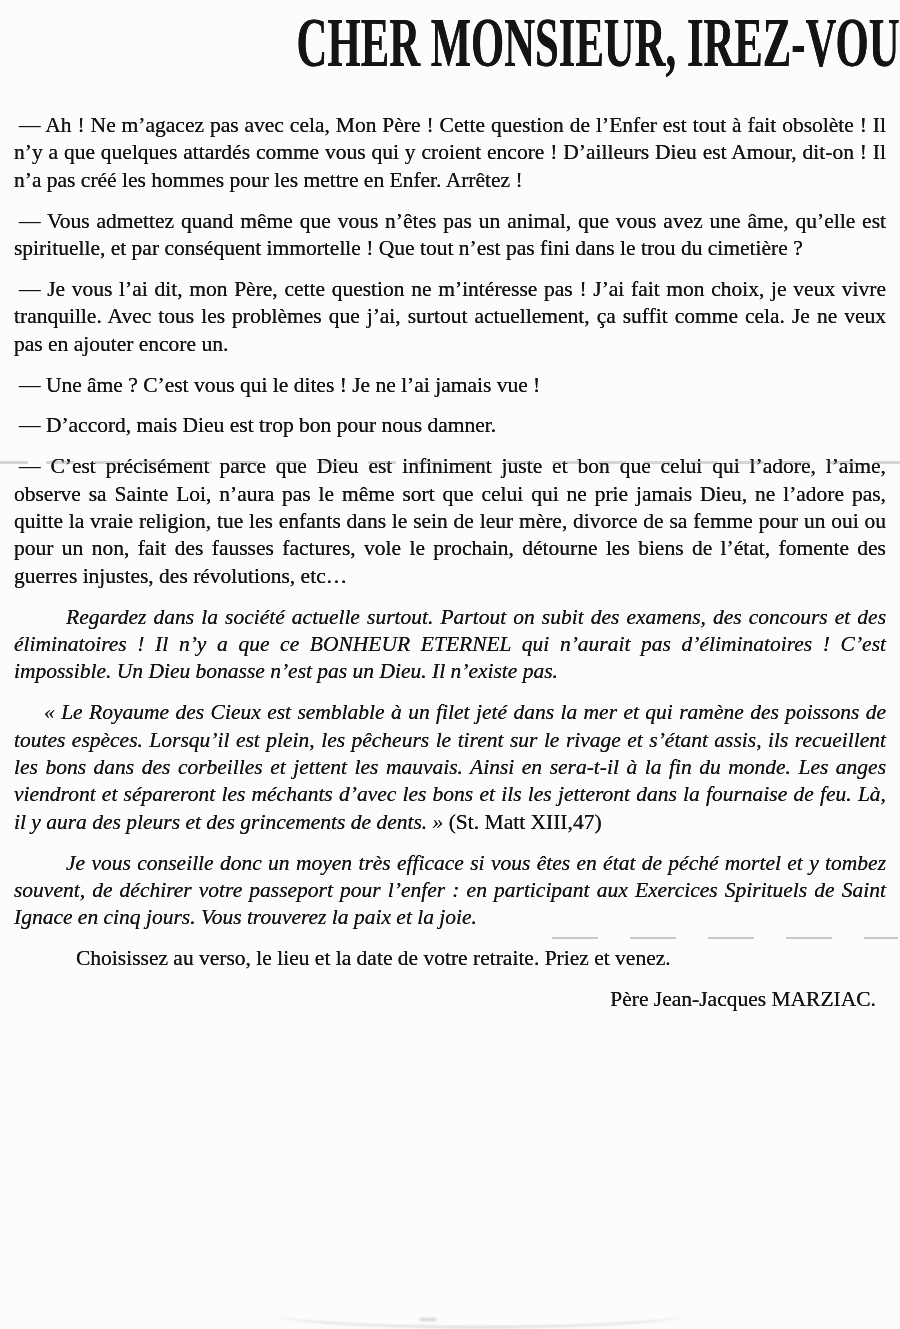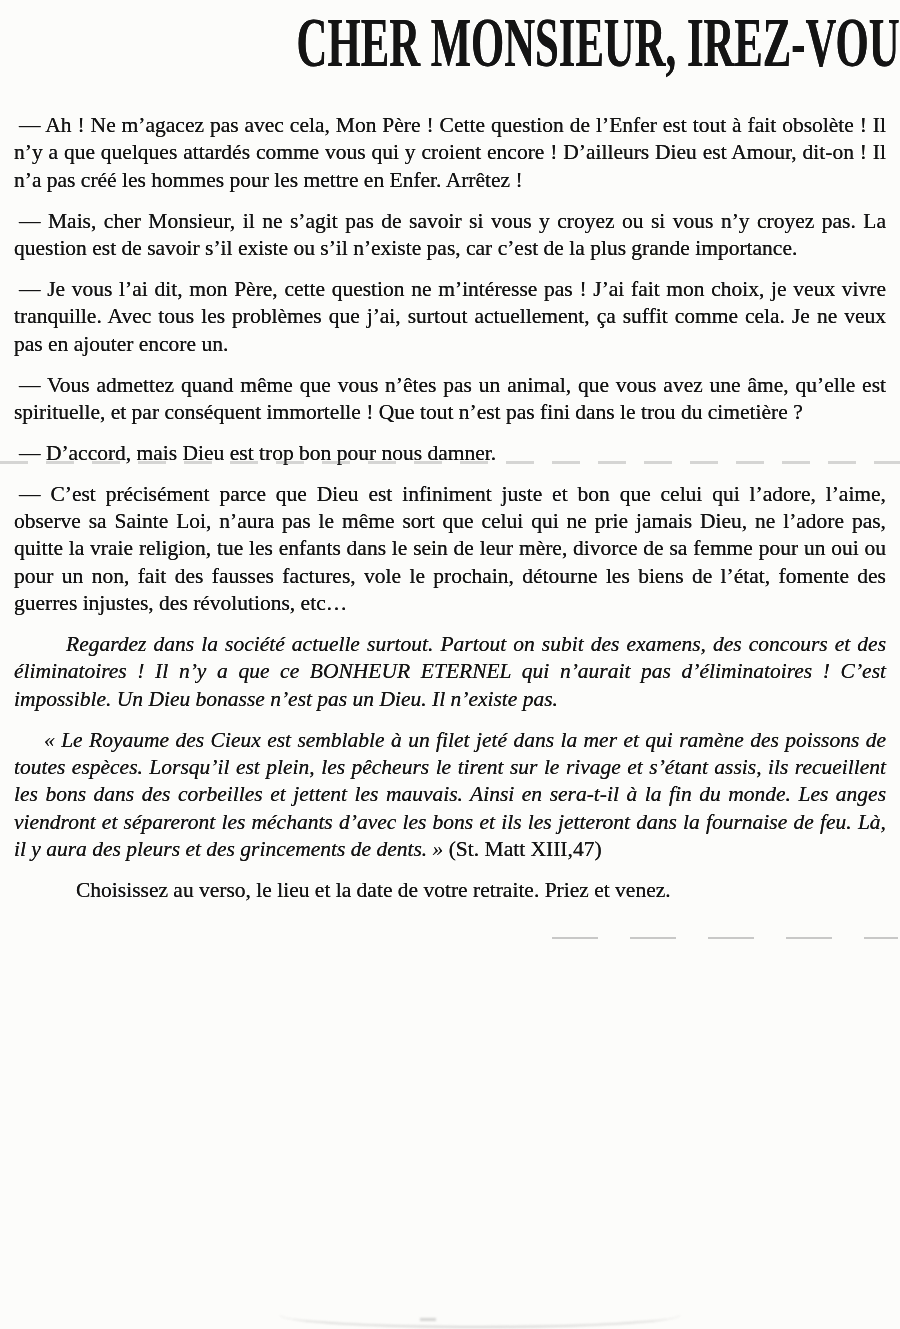--- a/index.html
+++ b/index.html
@@ -78,40 +78,42 @@
 </style>
 </head>
 <body>
 
 <div class="page">
 
   <h1 class="title-wrap"><span class="title-inner">CHER MONSIEUR, IREZ-VOUS EN ENFER ?</span></h1>
 
   <p class="para dash">— Ah ! Ne m’agacez pas avec cela, Mon Père ! Cette question de l’Enfer est tout à fait obsolète ! Il n’y a que quelques attardés comme vous qui y croient encore ! D’ailleurs Dieu est Amour, dit-on ! Il n’a pas créé les hommes pour les mettre en Enfer. Arrêtez !</p>
 
-  <p class="para dash">— Mais, cher Monsieur, il ne s’agit pas de savoir si vous y croyez ou si vous n’y croyez pas. La question est de savoir s’il existe ou s’il n’existe pas, car c’est de la plus grande importance.</p>
+
+  <p class="para dash">— Vous admettez quand même que vous n’êtes pas un animal, que vous avez une âme, qu’elle est spirituelle, et par conséquent immortelle ! Que tout n’est pas fini dans le trou du cimetière ?</p>
 
   <p class="para dash">— Je vous l’ai dit, mon Père, cette question ne m’intéresse pas ! J’ai fait mon choix, je veux vivre tranquille. Avec tous les problèmes que j’ai, surtout actuellement, ça suffit comme cela. Je ne veux pas en ajouter encore un.</p>
 
-  <p class="para dash">— Vous admettez quand même que vous n’êtes pas un animal, que vous avez une âme, qu’elle est spirituelle, et par conséquent immortelle ! Que tout n’est pas fini dans le trou du cimetière ?</p>
-
+  <p class="para dash">— Une âme ? C’est vous qui le dites ! Je ne l’ai jamais vue !</p>
 
 
   <p class="para dash">— D’accord, mais Dieu est trop bon pour nous damner.</p>
 
   <p class="para dash">— C’est précisément parce que Dieu est infiniment juste et bon que celui qui l’adore, l’aime, observe sa Sainte Loi, n’aura pas le même sort que celui qui ne prie jamais Dieu, ne l’adore pas, quitte la vraie religion, tue les enfants dans le sein de leur mère, divorce de sa femme pour un oui ou pour un non, fait des fausses factures, vole le prochain, détourne les biens de l’état, fomente des guerres injustes, des révolutions, etc…</p>
 
   <p class="para ind">Regardez dans la société actuelle surtout. Partout on subit des examens, des concours et des éliminatoires ! Il n’y a que ce BONHEUR ETERNEL qui n’aurait pas d’éliminatoires ! C’est impossible. Un Dieu bonasse n’est pas un Dieu. Il n’existe pas.</p>
 
 
   <p class="para quote"><span>« Le Royaume des Cieux est semblable à un filet jeté dans la mer et qui ramène des poissons de toutes espèces. Lorsqu’il est plein, les pêcheurs le tirent sur le rivage et s’étant assis, ils recueillent les bons dans des corbeilles et jettent les mauvais. Ainsi en sera-t-il à la fin du monde. Les anges viendront et sépareront les méchants d’avec les bons et ils les jetteront dans la fournaise de feu. Là, il y aura des pleurs et des grincements de dents. »</span><span class="ref"> (St. Matt XIII,47)</span></p>
 
+  <p class="para ind">Je vous conseille donc un moyen très efficace si vous êtes en état de péché mortel et y tombez souvent, de déchirer votre passeport pour l’enfer : en participant aux Exercices Spirituels de Saint Ignace en cinq jours. Vous trouverez la paix et la joie.</p>
 
 
   <p class="para ind-lg">Choisissez au verso, le lieu et la date de votre retraite. Priez et venez.</p>
 
+  <p class="para sig">Père Jean-Jacques MARZIAC.</p>
 
   <div class="crease-full"></div>
   <div class="crease-partial"></div>
   <div class="bottom-arc"></div>
   <div class="speck"></div>
 
 </div>
 
 </body></html>

